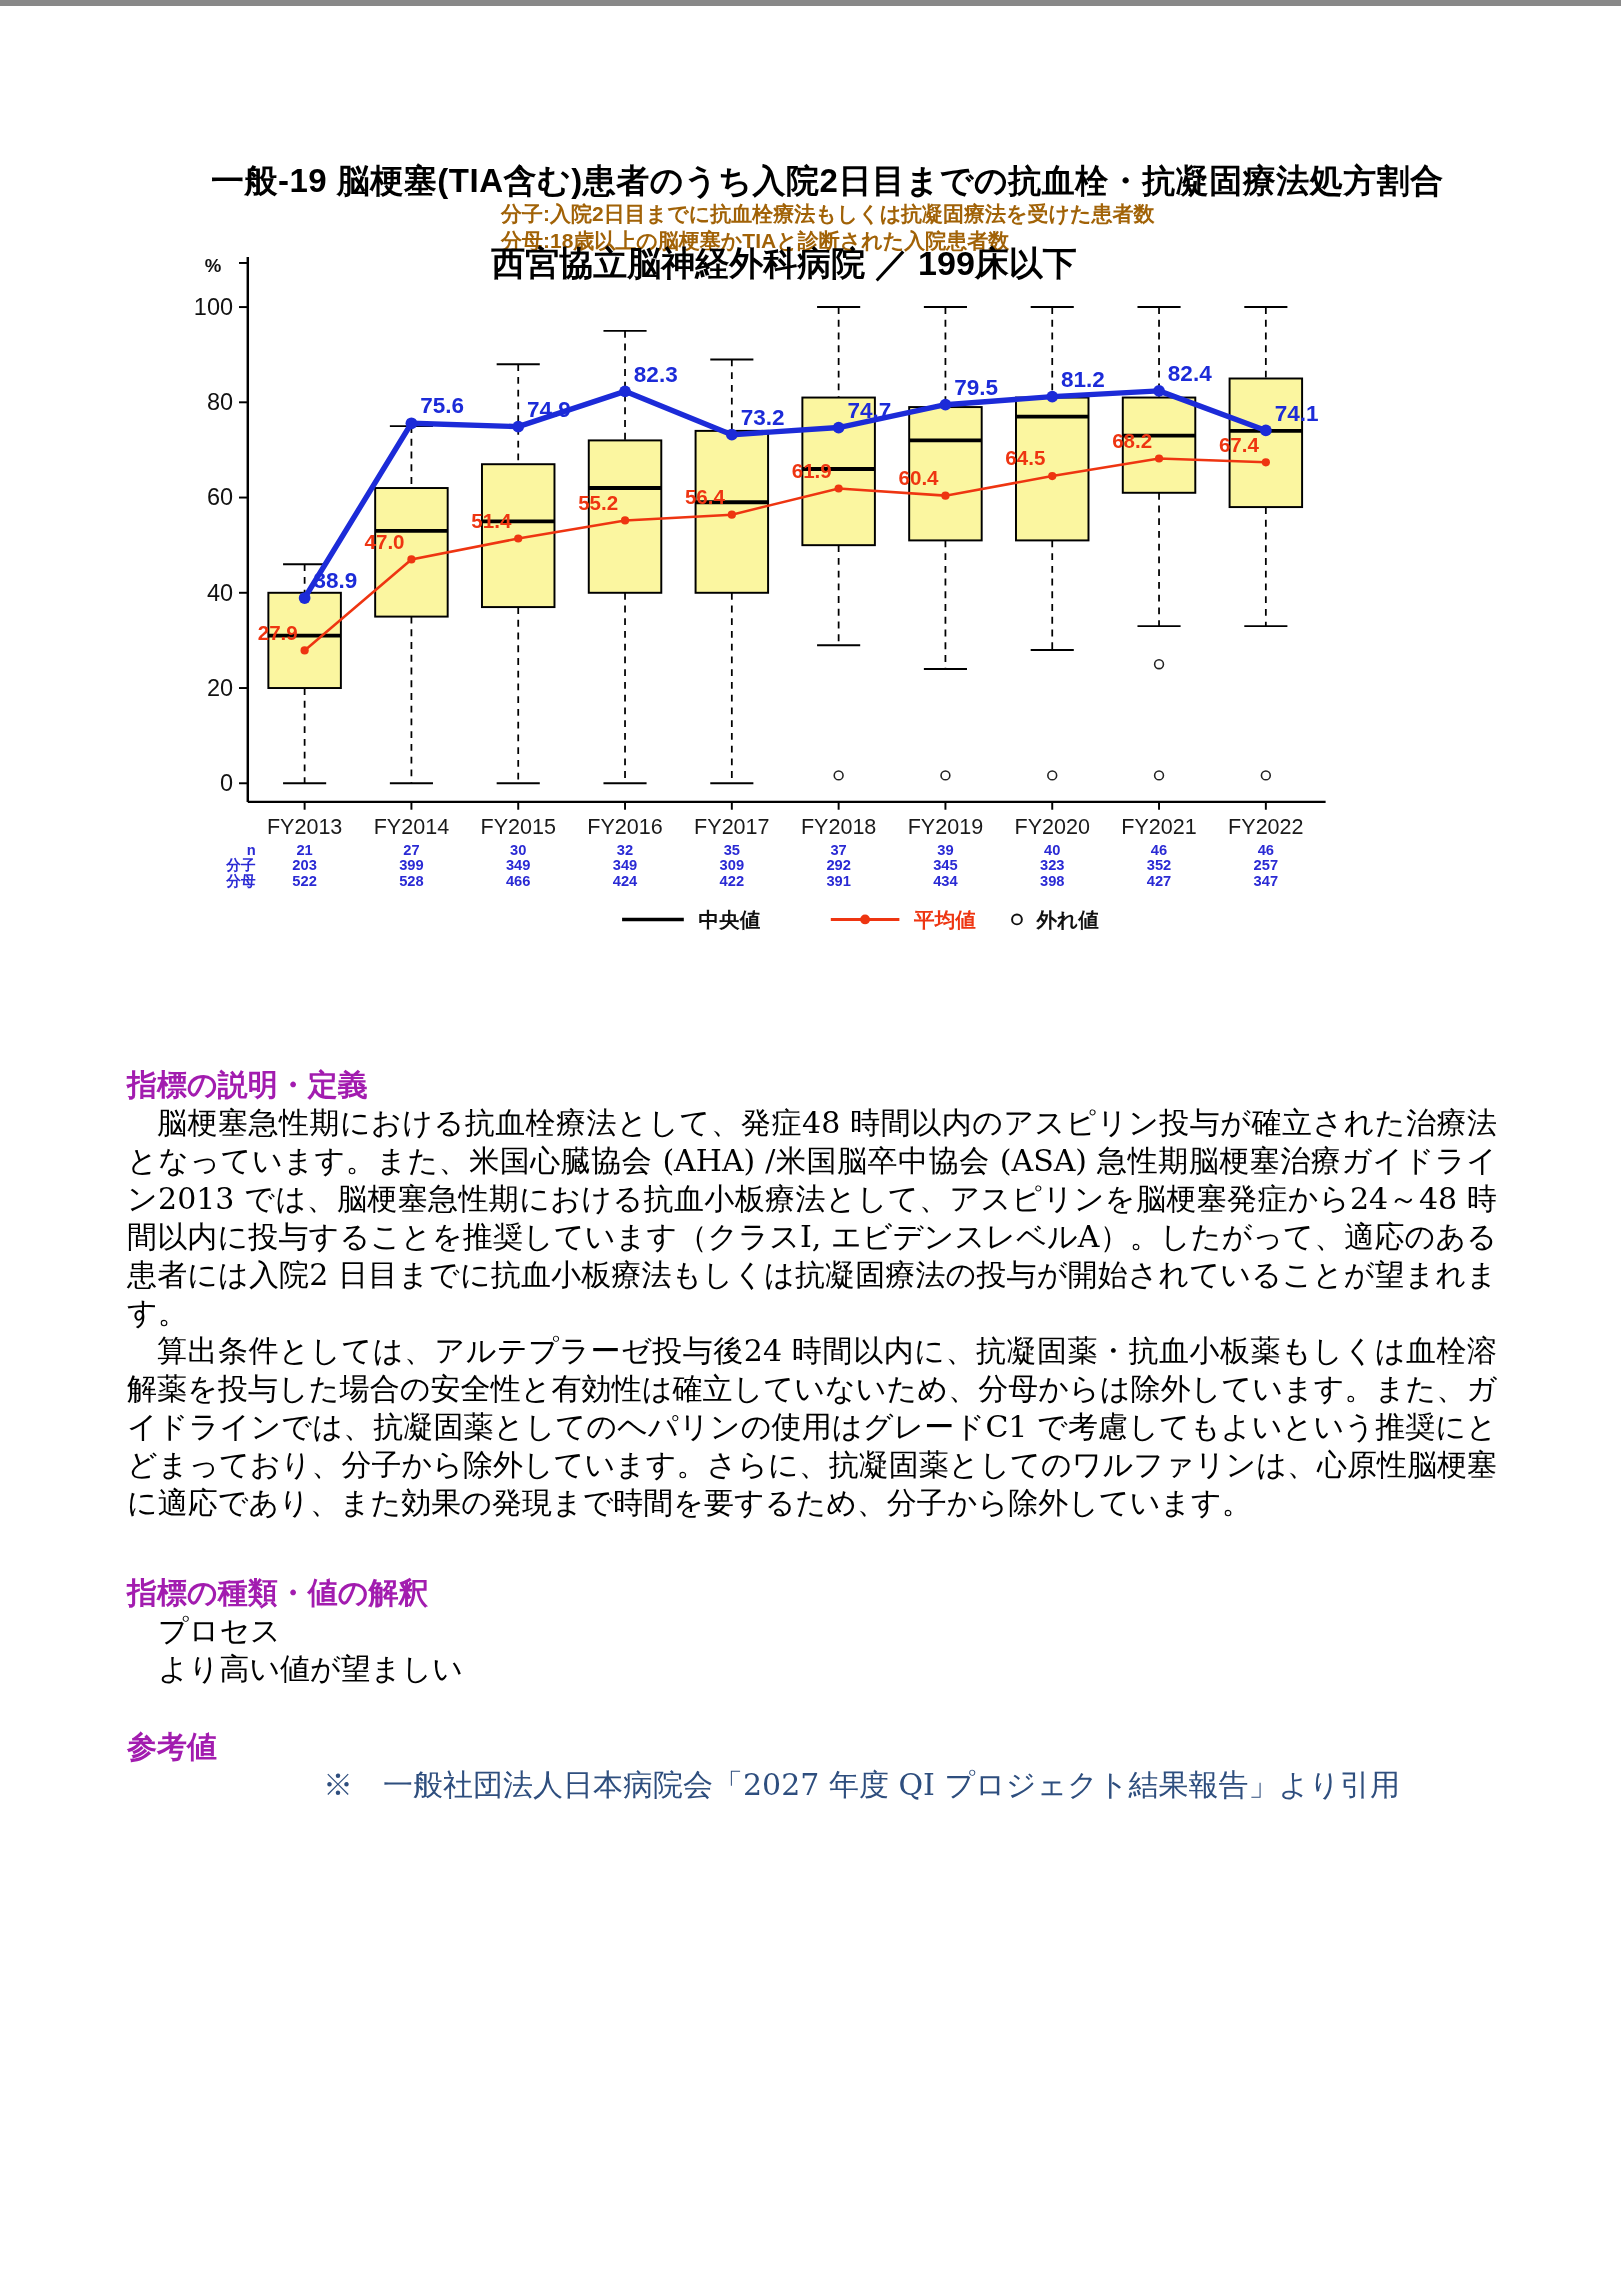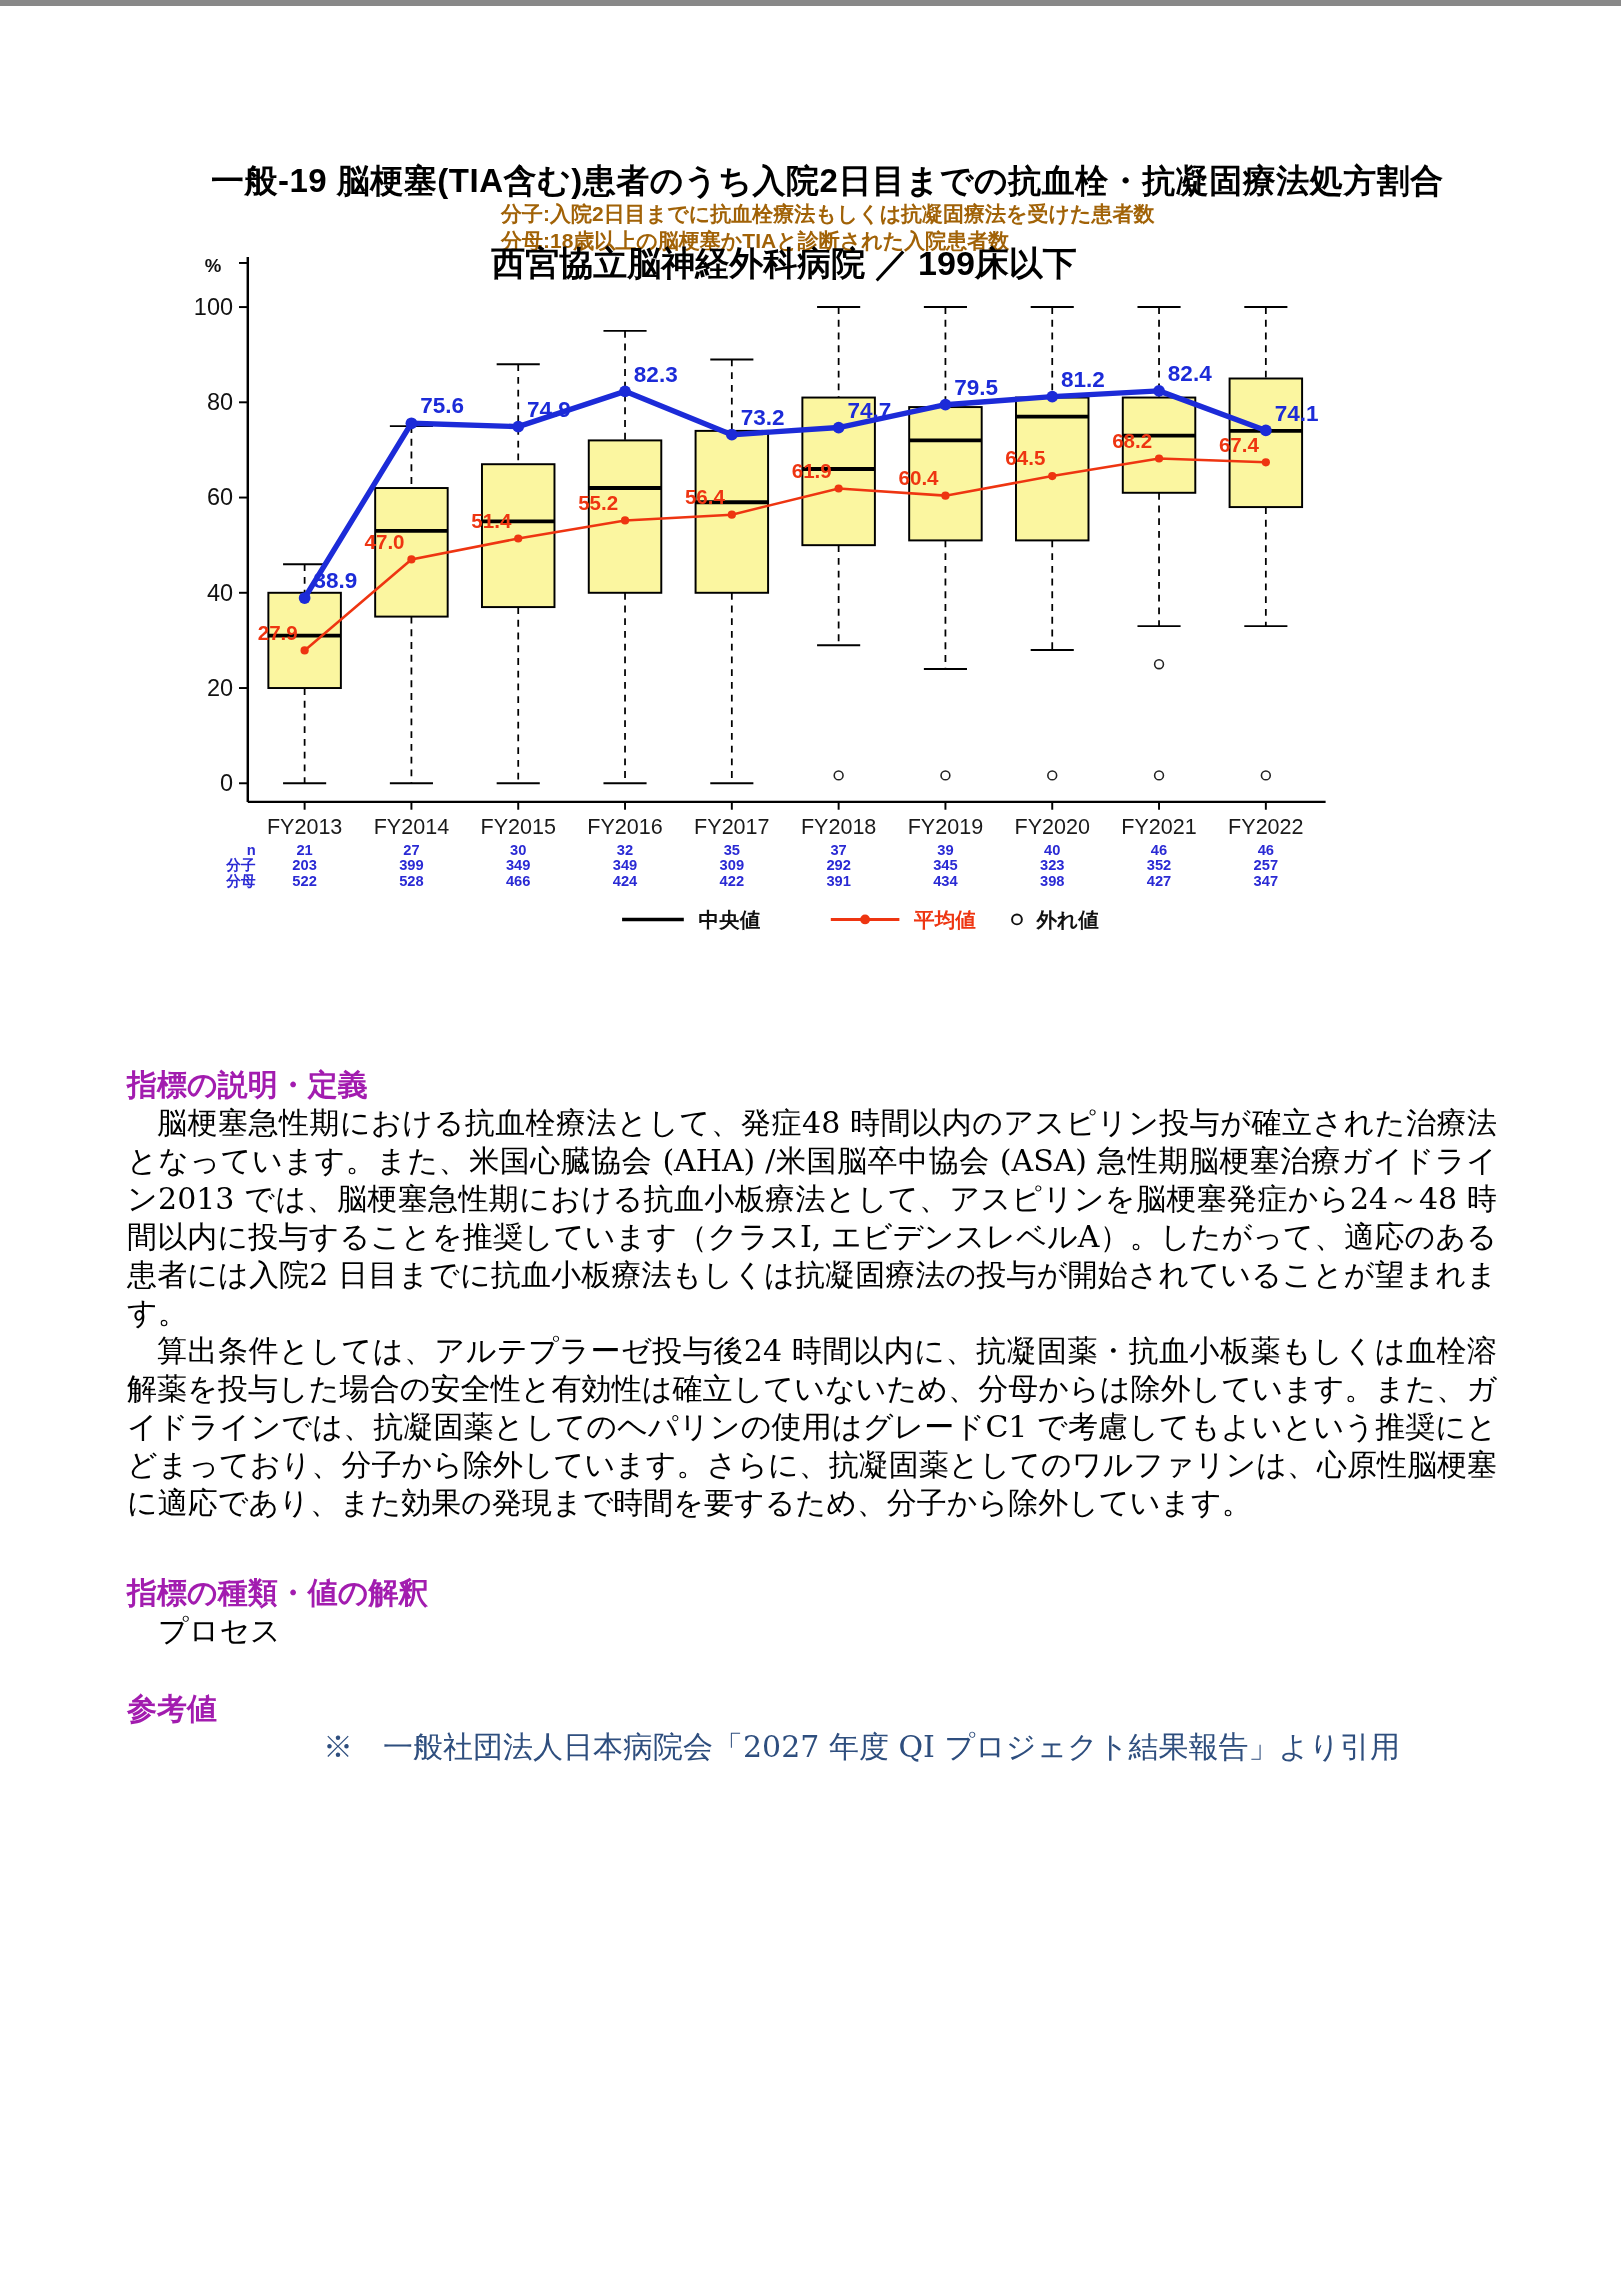--- a/index.html
+++ b/index.html
@@ -278,19 +278,20 @@
       </svg>
   </div>
 
   <div class="textblock">
     <h2 class="sec-heading">指標の説明・定義</h2>
     <p class="para">脳梗塞急性期における抗血栓療法として、発症48 時間以内のアスピリン投与が確立された治療法となっています。また、米国心臓協会 (AHA) /米国脳卒中協会 (ASA) 急性期脳梗塞治療ガイドライン2013 では、脳梗塞急性期における抗血小板療法として、アスピリンを脳梗塞発症から24～48 時間以内に投与することを推奨しています（クラスI, エビデンスレベルA）。したがって、適応のある患者には入院2 日目までに抗血小板療法もしくは抗凝固療法の投与が開始されていることが望まれます。</p>
     <p class="para">算出条件としては、アルテプラーゼ投与後24 時間以内に、抗凝固薬・抗血小板薬もしくは血栓溶解薬を投与した場合の安全性と有効性は確立していないため、分母からは除外しています。また、ガイドラインでは、抗凝固薬としてのヘパリンの使用はグレードC1 で考慮してもよいという推奨にとどまっており、分子から除外しています。さらに、抗凝固薬としてのワルファリンは、心原性脳梗塞に適応であり、また効果の発現まで時間を要するため、分子から除外しています。</p>
 
     <h2 class="sec-heading h2">指標の種類・値の解釈</h2>
     <div class="indent-line">プロセス</div>
+    <div class="indent-line">より高い値が望ましい</div>
 
     <h2 class="sec-heading h3">参考値</h2>
     <div class="citation">※　一般社団法人日本病院会「2027 年度 QI プロジェクト結果報告」より引用</div>
   </div>
 
 </div>
 
 
 </body></html>

